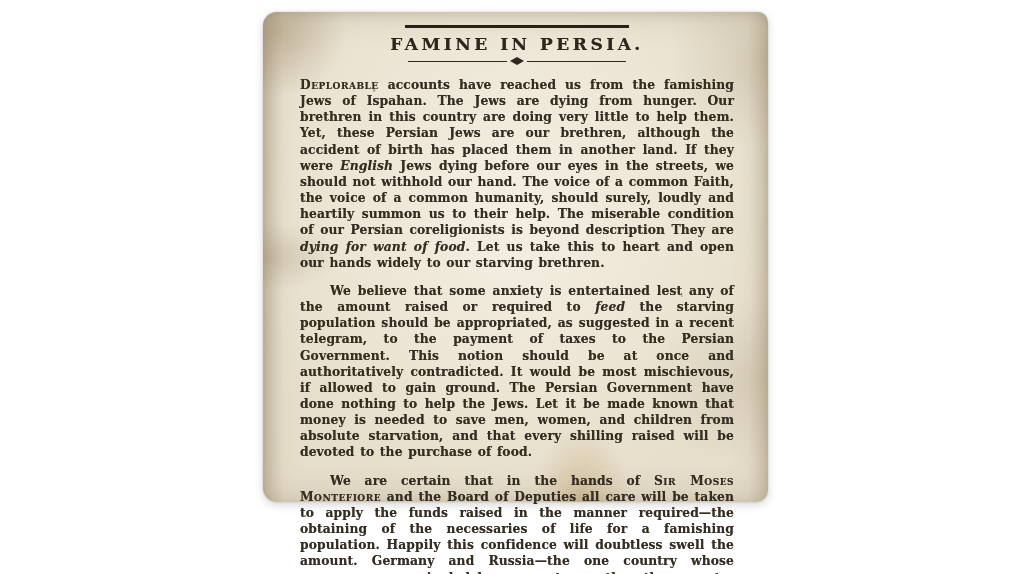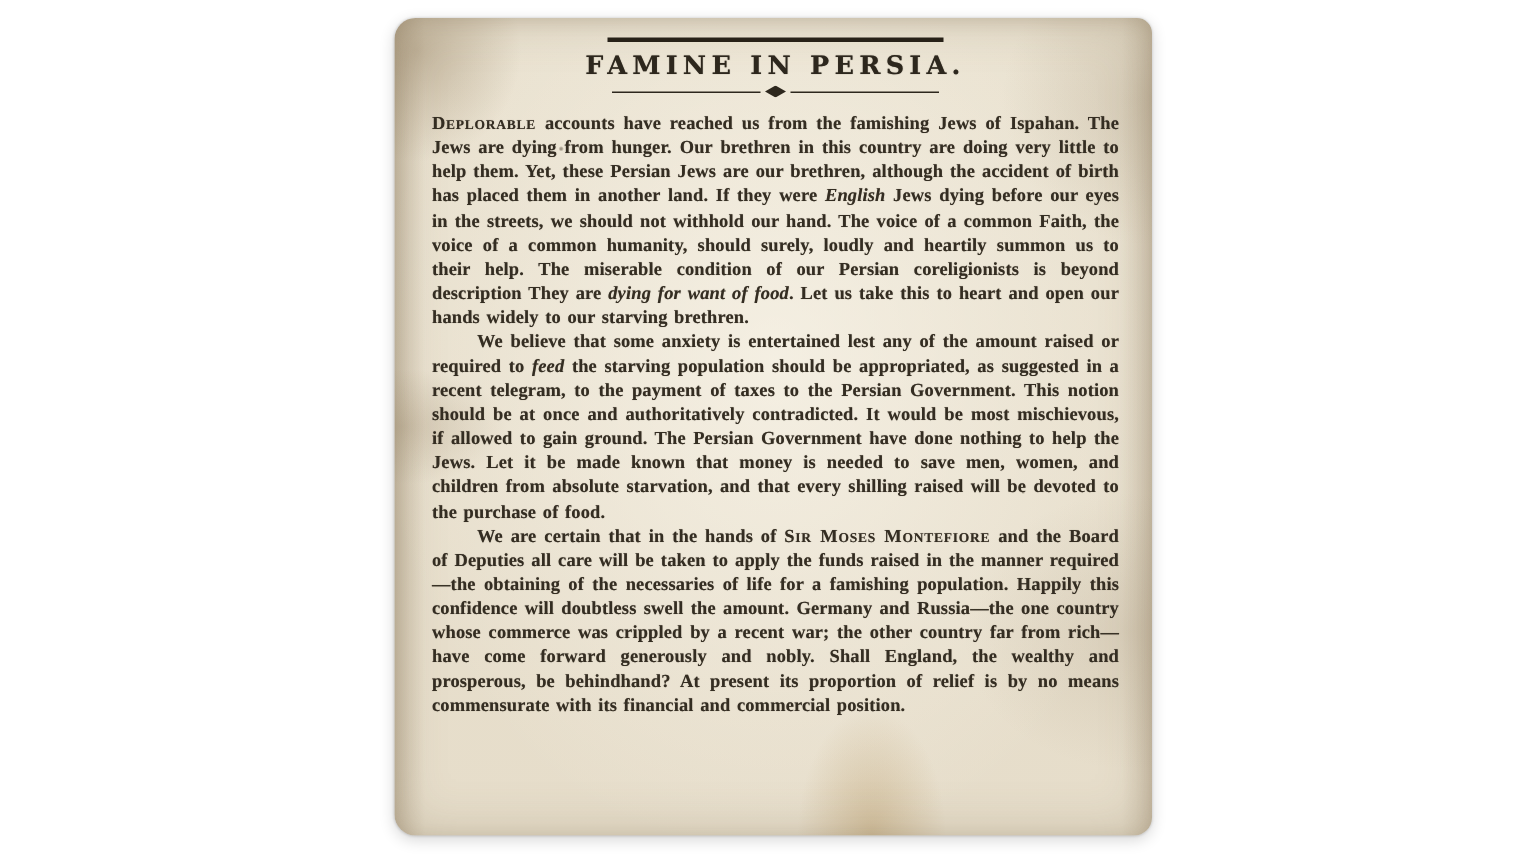--- a/index.html
+++ b/index.html
@@ -12,21 +12,21 @@
     width: 1024px;
     height: 574px;
     background: #ffffff;
     overflow: hidden;
   }
   .paper {
     position: absolute;
     left: 263px;
     top: 12px;
     width: 505px;
-    height: 545px;
+    height: 490px;
     box-sizing: border-box;
     padding: 13px 22px 0 25px;
     border-radius: 14px 10px 12px 14px;
     background-color: #eae2d0;
     background-image:
       radial-gradient(circle at 22% 16%, rgba(70,58,44,0.45) 0.6px, transparent 1.8px),
       radial-gradient(circle at 64% 31%, rgba(70,58,44,0.35) 0.5px, transparent 1.5px),
       radial-gradient(circle at 41% 72%, rgba(70,58,44,0.3) 0.5px, transparent 1.4px),
       radial-gradient(circle at 83% 58%, rgba(70,58,44,0.3) 0.5px, transparent 1.4px),
       radial-gradient(ellipse at 3% 4%, rgba(140,118,86,0.4), transparent 10%),
@@ -81,22 +81,21 @@
     color: #342d22;
     font-size: 12.3px;
     line-height: 16.15px;
     font-weight: 700;
     text-align: justify;
     letter-spacing: 0.1px;
     word-spacing: 1.2px;
     text-shadow: 0 0 0.5px rgba(44,36,26,0.55);
   }
   .article-body p {
-    margin: 0;
-    font-family: Liberation Serif, serif;
+    margin: 12px;
   }
   .article-body p.indented {
     text-indent: 30px;
   }
   .seg-normal { }
   .seg-italic { font-style: italic; }
   .seg-smallcaps, .seg-smallcaps-lead { font-variant: small-caps; letter-spacing: 0.5px; }
 </style>
 </head>
 <body>

